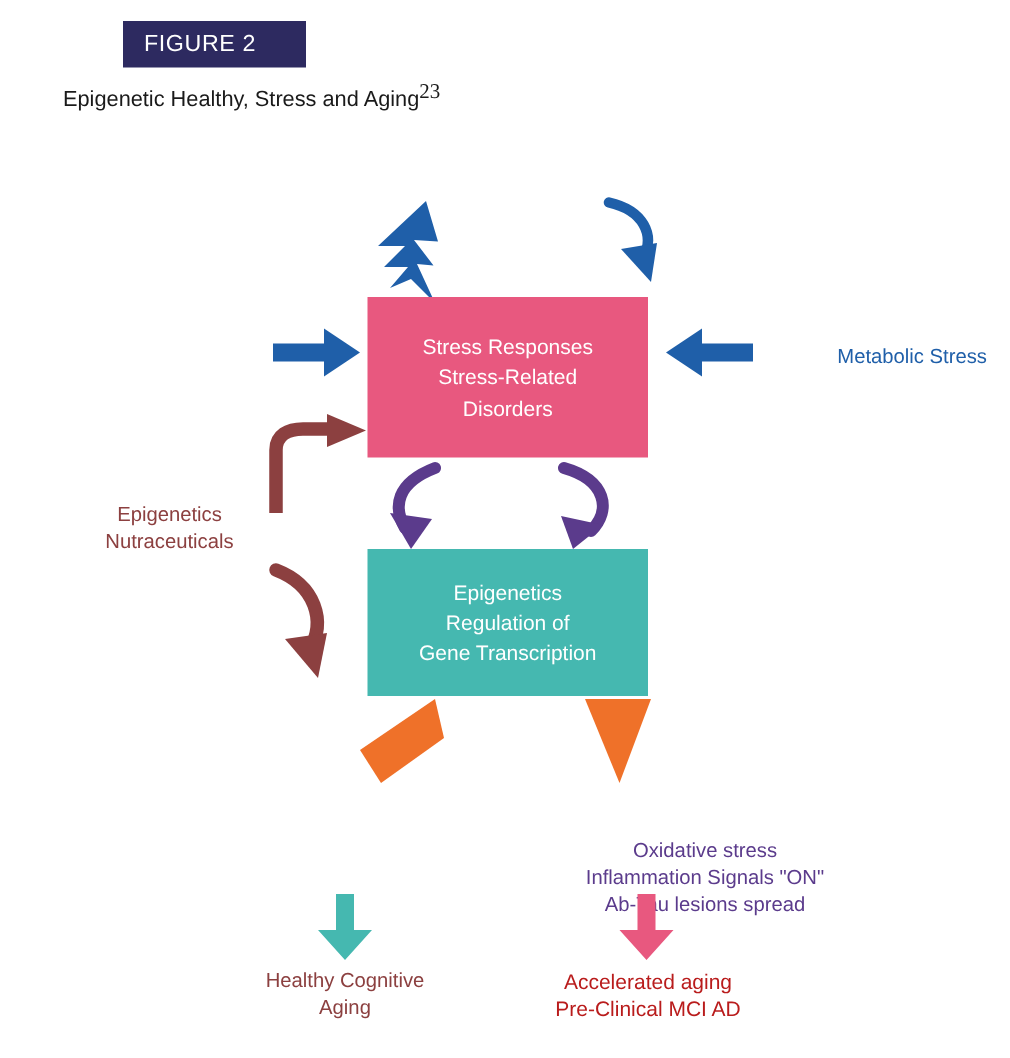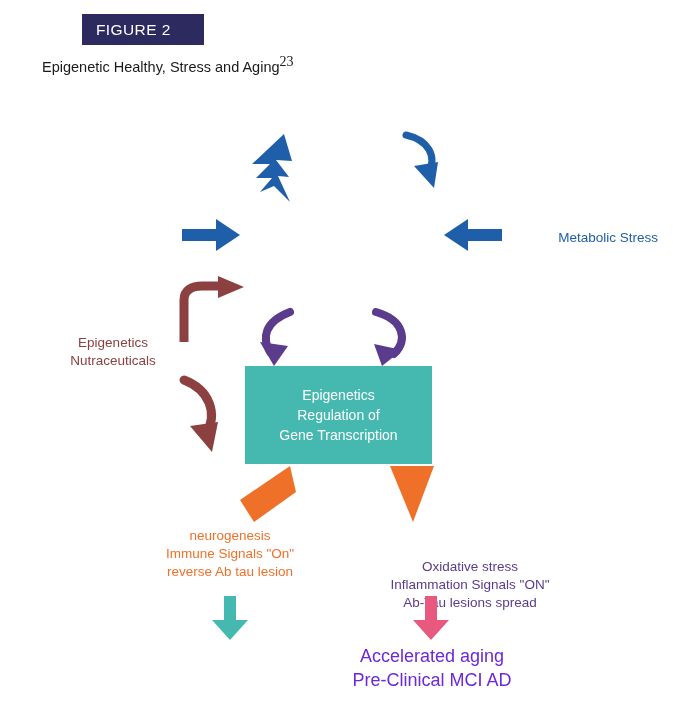--- a/index.html
+++ b/index.html
@@ -34,21 +34,21 @@
   .lbl{
     position:absolute;
     text-align:center;
     line-height:1.32;
     white-space:pre-line;
   }
   .lbl-blue{color:#1f5fa9;font-size:13.5px;}
   .lbl-maroon{color:#8c4040;font-size:13.5px;}
   .lbl-orange{color:#ef7129;font-size:13.5px;}
   .lbl-purple{color:#5b3b8c;font-size:13.5px;margin-top:31px;}
-  .lbl-black{color:#6d28d9;font-size:18px;}
+  .lbl-black{color:#b91c1c;font-size:14px;}
 
   
   .box{
     position:absolute;
     display:flex;align-items:center;justify-content:center;
     color:#ffffff;text-align:center;
     font-size:14px;line-height:1.45;
     white-space:pre-line;
   }
   #box-stress{
@@ -89,20 +89,25 @@
   <svg style="left:182px;top:219px;" width="58" height="32" viewBox="0 0 58 32">
     <path d="M0 10 L34 10 L34 0 L58 16 L34 32 L34 22 L0 22 Z" fill="#1f5fa9"></path>
   </svg>
 
   <svg style="left:444px;top:219px;" width="58" height="32" viewBox="0 0 58 32">
     <path d="M58 10 L24 10 L24 0 L0 16 L24 32 L24 22 L58 22 Z" fill="#1f5fa9"></path>
   </svg>
 
   <div class="lbl lbl-blue" style="left:508px;top:229px;width:150px;text-align:right;">Metabolic Stress</div>
 
+  <div class="box" id="box-stress">
+    <span>Stress Responses
+Stress-Related
+Disorders</span>
+  </div>
 
   <div class="lbl lbl-maroon" style="left:38px;top:334px;width:150px;">Epigenetics
 Nutraceuticals</div>
 
   <svg style="left:174px;top:276px;" width="72" height="66" viewBox="0 0 72 66">
     <path d="M10 66 L10 24 C10 14 18 10 28 10 L50 10" stroke="#8c4040" stroke-width="9" fill="none"></path>
     <path d="M44 0 L70 11 L44 22 Z" fill="#8c4040"></path>
   </svg>
 
   <svg style="left:176px;top:376px;" width="66" height="80" viewBox="0 0 66 80">
@@ -127,33 +132,32 @@
   </div>
 
   <svg style="left:240px;top:466px;" width="58" height="58" viewBox="0 0 58 58">
     <path d="M50 0 L56 26 L14 56 L0 34 Z" fill="#ef7129"></path>
   </svg>
 
   <svg style="left:387px;top:466px;" width="50" height="58" viewBox="0 0 50 58">
     <path d="M3 0 L47 0 L26 56 Z" fill="#ef7129"></path>
   </svg>
 
-  <div class="lbl lbl-orange" style="left:130px;top:527px;width:200px;">neurogenesis
-Immune Signals "On"
-reverse Ab tau lesion</div>
 
   <div class="lbl lbl-purple" style="left:343px;top:527px;width:254px;">Oxidative stress
 Inflammation Signals "ON"
 Ab-Tau lesions spread</div>
 
   <svg style="left:211px;top:596px;" width="38" height="44" viewBox="0 0 38 44">
     <path d="M13 0 L25 0 L25 24 L37 24 L19 44 L1 24 L13 24 Z" fill="#45b8b0"></path>
   </svg>
 
   <svg style="left:412px;top:596px;" width="38" height="44" viewBox="0 0 38 44">
     <path d="M13 0 L25 0 L25 24 L37 24 L19 44 L1 24 L13 24 Z" fill="#e8587f"></path>
   </svg>
 
+  <div class="lbl lbl-maroon" style="left:140px;top:645px;width:180px;">Healthy Cognitive
+Aging</div>
 
   <div class="lbl lbl-black" style="left:342px;top:645px;width:180px;">Accelerated aging
 Pre-Clinical MCI AD</div>
 
 </div>
 
 </body></html>

